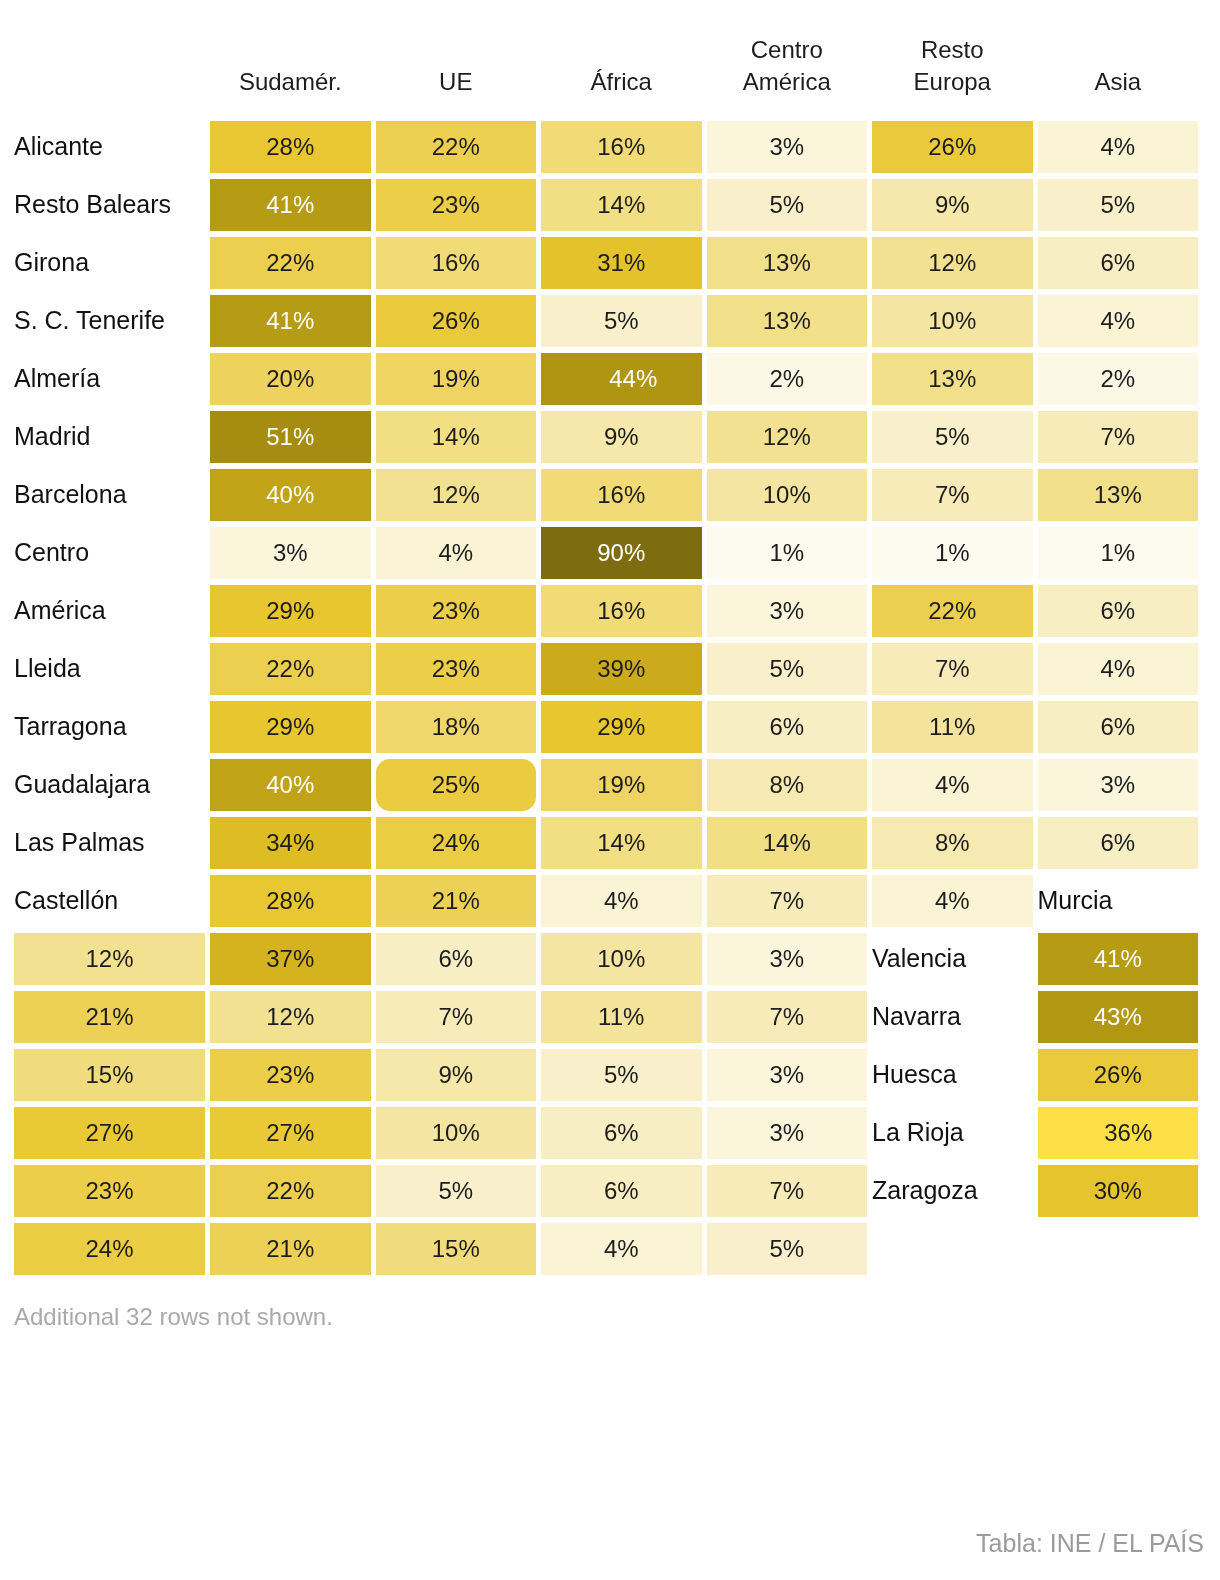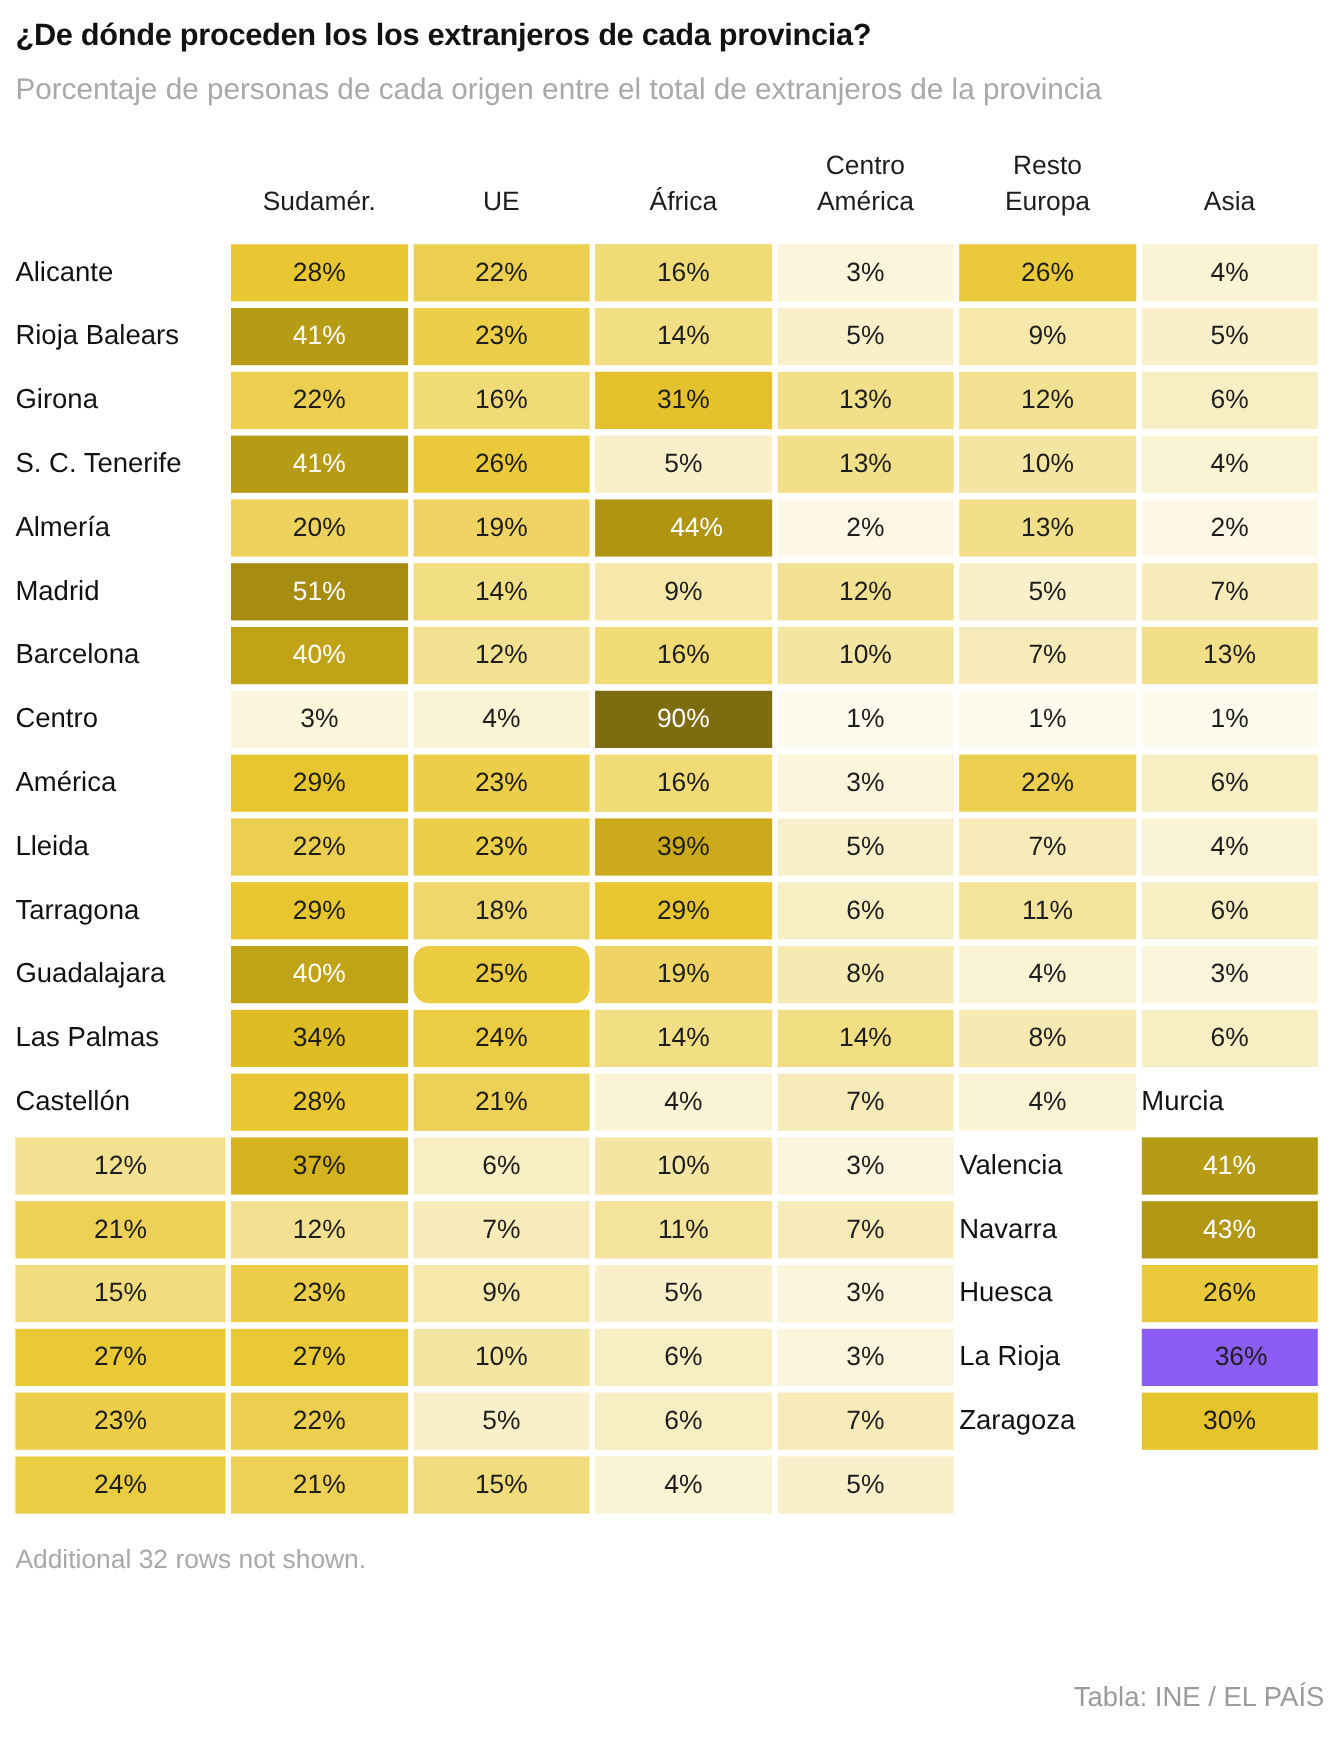--- a/index.html
+++ b/index.html
@@ -70,43 +70,39 @@
     bottom: 22px;
     font-size: 25px;
     color: #9b9b9b;
     text-align: right;
   }
 </style>
 </head>
 <body>
 
 <div class="page">
-  <div class="header">
-    <h1 class="title">¿De dónde proceden los los extranjeros de cada provincia?</h1>
-    <p class="subtitle">Porcentaje de personas de cada origen entre el total de extranjeros de la provincia</p>
-  </div>
 
   <div class="heatmap">
       <div class="corner"></div>
       <div class="col-header">Sudamér.</div>
       <div class="col-header">UE</div>
       <div class="col-header">África</div>
       <div class="col-header">Centro
 América</div>
       <div class="col-header">Resto
 Europa</div>
       <div class="col-header">Asia</div>
       <div class="row-label">Alicante</div>
       <div class="cell" style="background: rgb(233, 199, 51); color: rgb(29, 29, 29);">28%</div>
       <div class="cell" style="background: rgb(237, 207, 80); color: rgb(29, 29, 29);">22%</div>
       <div class="cell" style="background: rgb(241, 219, 119); color: rgb(29, 29, 29);">16%</div>
       <div class="cell" style="background: rgb(251, 245, 220); color: rgb(29, 29, 29);">3%</div>
       <div class="cell" style="background: rgb(234, 202, 58); color: rgb(29, 29, 29);">26%</div>
       <div class="cell" style="background: rgb(250, 243, 212); color: rgb(29, 29, 29);">4%</div>
-      <div class="row-label">Rioja Balears</div>
+      <div class="row-label">Resto Balears</div>
       <div class="cell" style="background: rgb(182, 155, 20); color: rgb(255, 255, 255);">41%</div>
       <div class="cell" style="background: rgb(236, 206, 73); color: rgb(29, 29, 29);">23%</div>
       <div class="cell" style="background: rgb(242, 222, 131); color: rgb(29, 29, 29);">14%</div>
       <div class="cell" style="background: rgb(249, 240, 203); color: rgb(29, 29, 29);">5%</div>
       <div class="cell" style="background: rgb(246, 231, 171); color: rgb(29, 29, 29);">9%</div>
       <div class="cell" style="background: rgb(249, 240, 203); color: rgb(29, 29, 29);">5%</div>
       <div class="row-label">Girona</div>
       <div class="cell" style="background: rgb(237, 207, 80); color: rgb(29, 29, 29);">22%</div>
       <div class="cell" style="background: rgb(241, 219, 119); color: rgb(29, 29, 29);">16%</div>
       <div class="cell" style="background: rgb(228, 194, 43); color: rgb(29, 29, 29);">31%</div>
@@ -210,21 +206,21 @@
       <div class="cell" style="background: rgb(249, 240, 203); color: rgb(29, 29, 29);">5%</div>
       <div class="cell" style="background: rgb(251, 245, 220); color: rgb(29, 29, 29);">3%</div>
       <div class="row-label">Huesca</div>
       <div class="cell" style="background: rgb(234, 202, 58); color: rgb(29, 29, 29);">26%</div>
       <div class="cell" style="background: rgb(233, 201, 54); color: rgb(29, 29, 29);">27%</div>
       <div class="cell" style="background: rgb(233, 201, 54); color: rgb(29, 29, 29);">27%</div>
       <div class="cell" style="background: rgb(245, 229, 163); color: rgb(29, 29, 29);">10%</div>
       <div class="cell" style="background: rgb(248, 238, 195); color: rgb(29, 29, 29);">6%</div>
       <div class="cell" style="background: rgb(251, 245, 220); color: rgb(29, 29, 29);">3%</div>
       <div class="row-label">La Rioja</div>
-      <div class="cell" style="background: #8b5cf6; color: rgb(29, 29, 29); padding-left: 21px;">36%</div>
+      <div class="cell" style="background: #fde047; color: rgb(29, 29, 29); padding-left: 21px;">36%</div>
       <div class="cell" style="background: rgb(236, 206, 73); color: rgb(29, 29, 29);">23%</div>
       <div class="cell" style="background: rgb(237, 207, 80); color: rgb(29, 29, 29);">22%</div>
       <div class="cell" style="background: rgb(249, 240, 203); color: rgb(29, 29, 29);">5%</div>
       <div class="cell" style="background: rgb(248, 238, 195); color: rgb(29, 29, 29);">6%</div>
       <div class="cell" style="background: rgb(247, 235, 186); color: rgb(29, 29, 29);">7%</div>
       <div class="row-label">Zaragoza</div>
       <div class="cell" style="background: rgb(230, 196, 45); color: rgb(29, 29, 29);">30%</div>
       <div class="cell" style="background: rgb(235, 205, 68); color: rgb(29, 29, 29);">24%</div>
       <div class="cell" style="background: rgb(237, 209, 87); color: rgb(29, 29, 29);">21%</div>
       <div class="cell" style="background: rgb(241, 220, 125); color: rgb(29, 29, 29);">15%</div>

